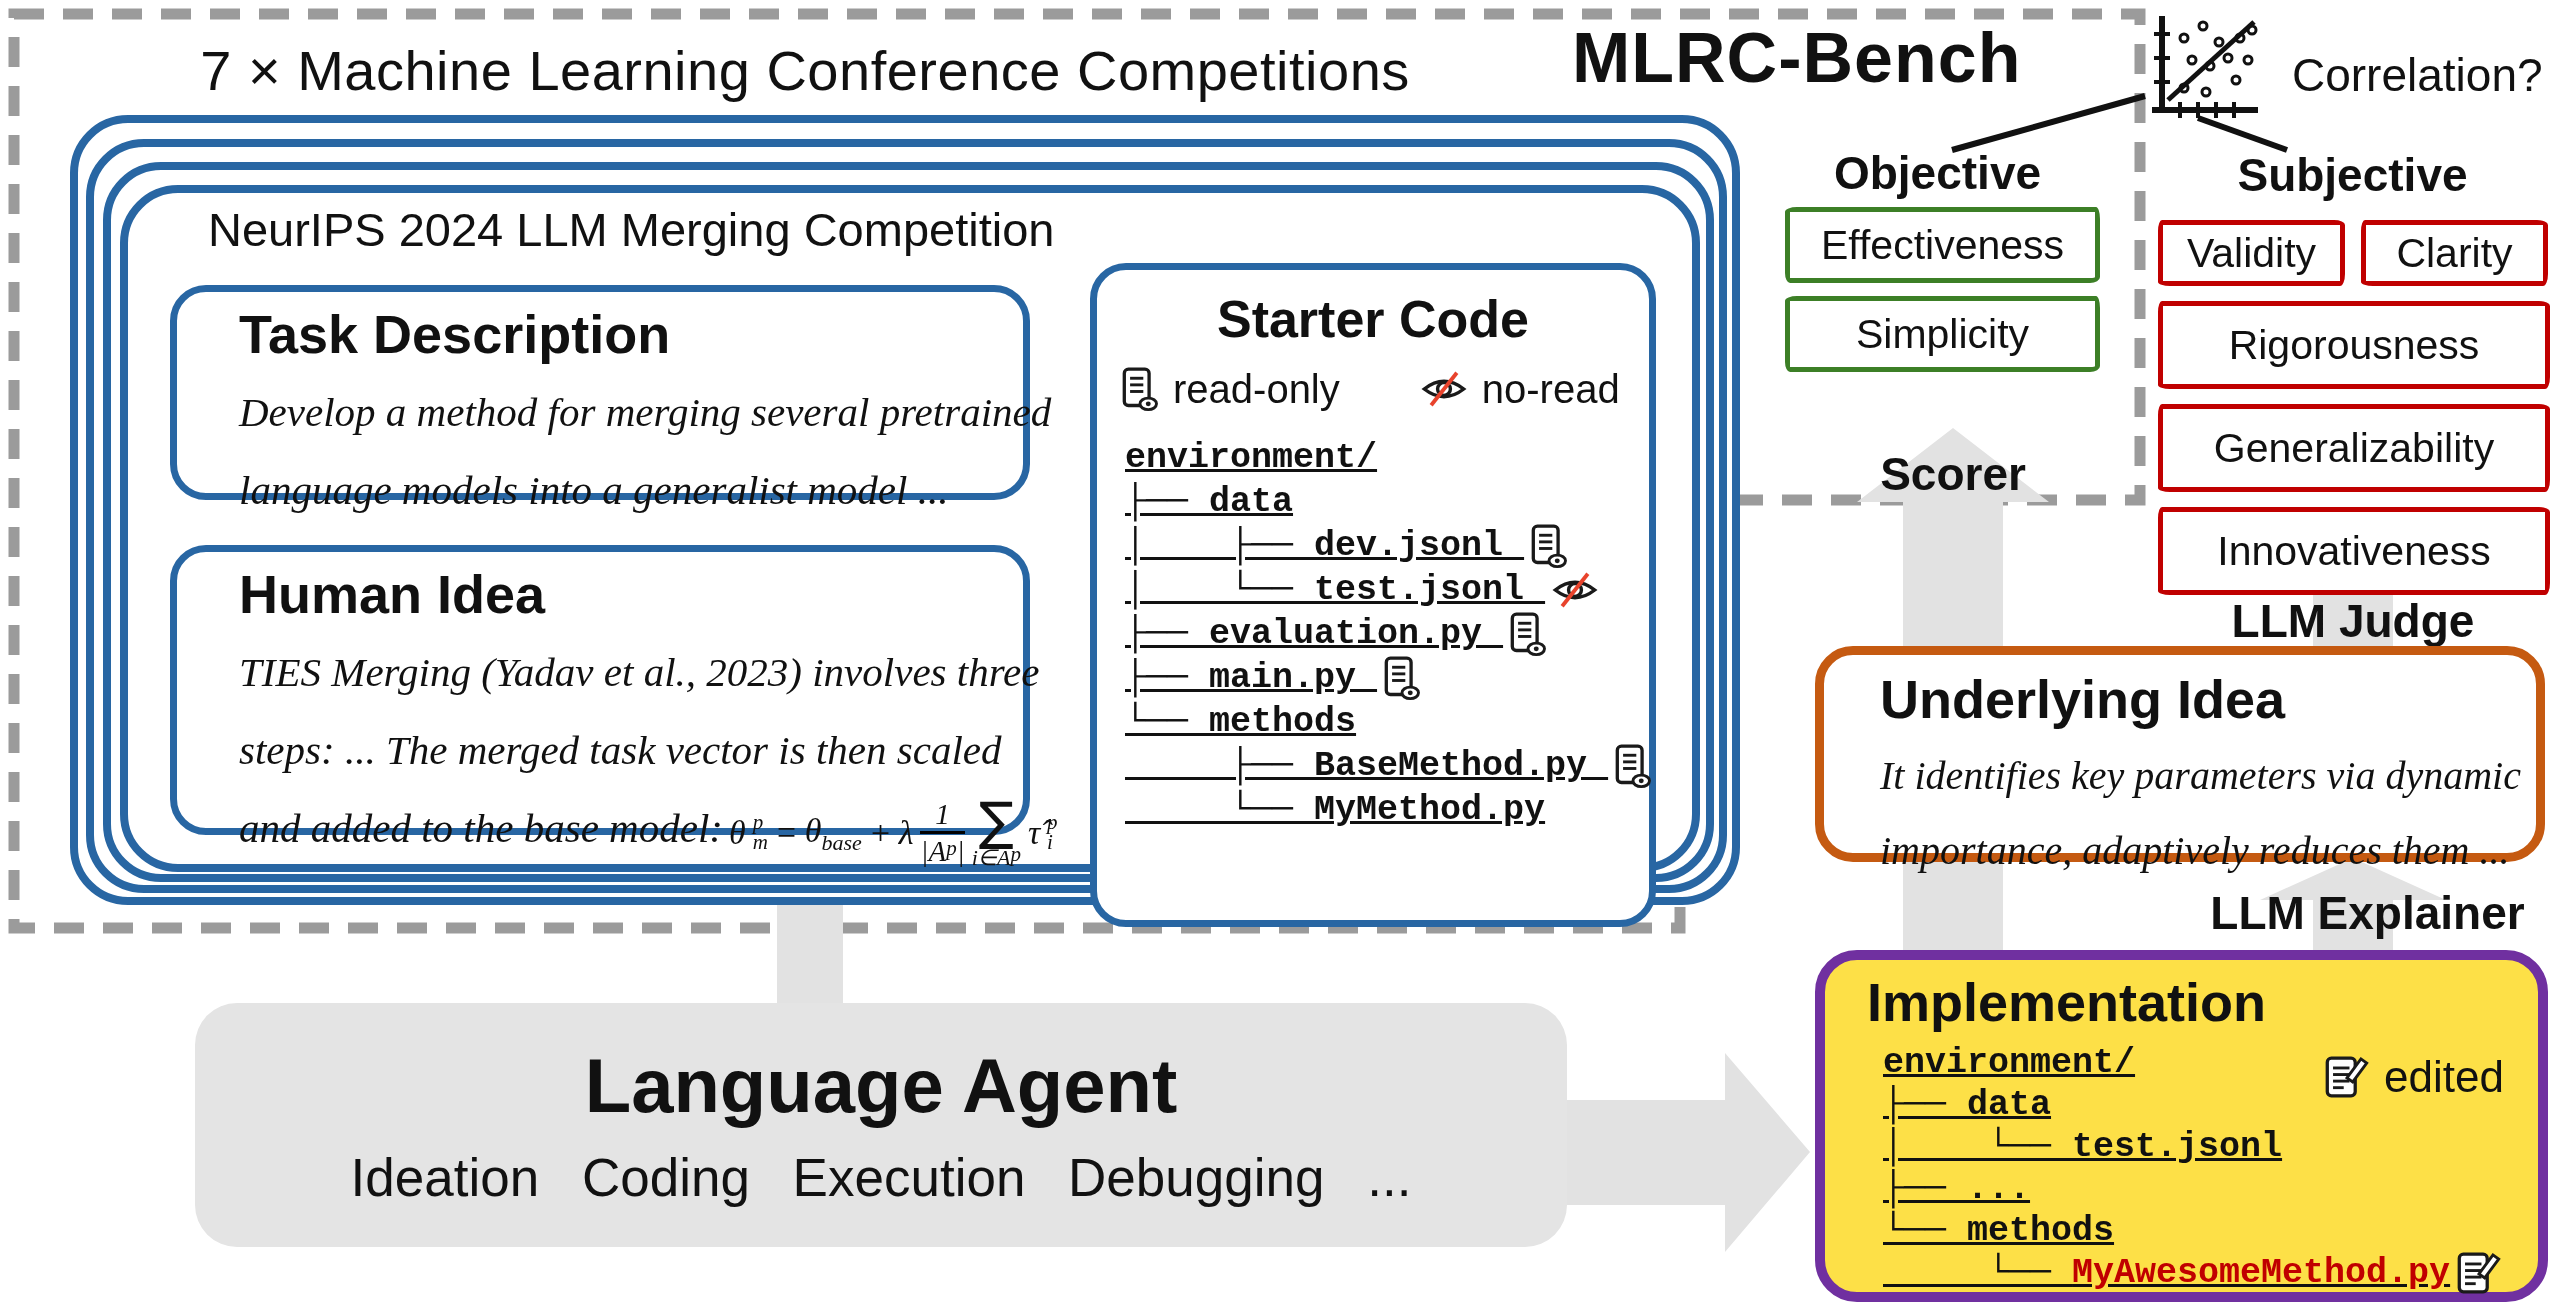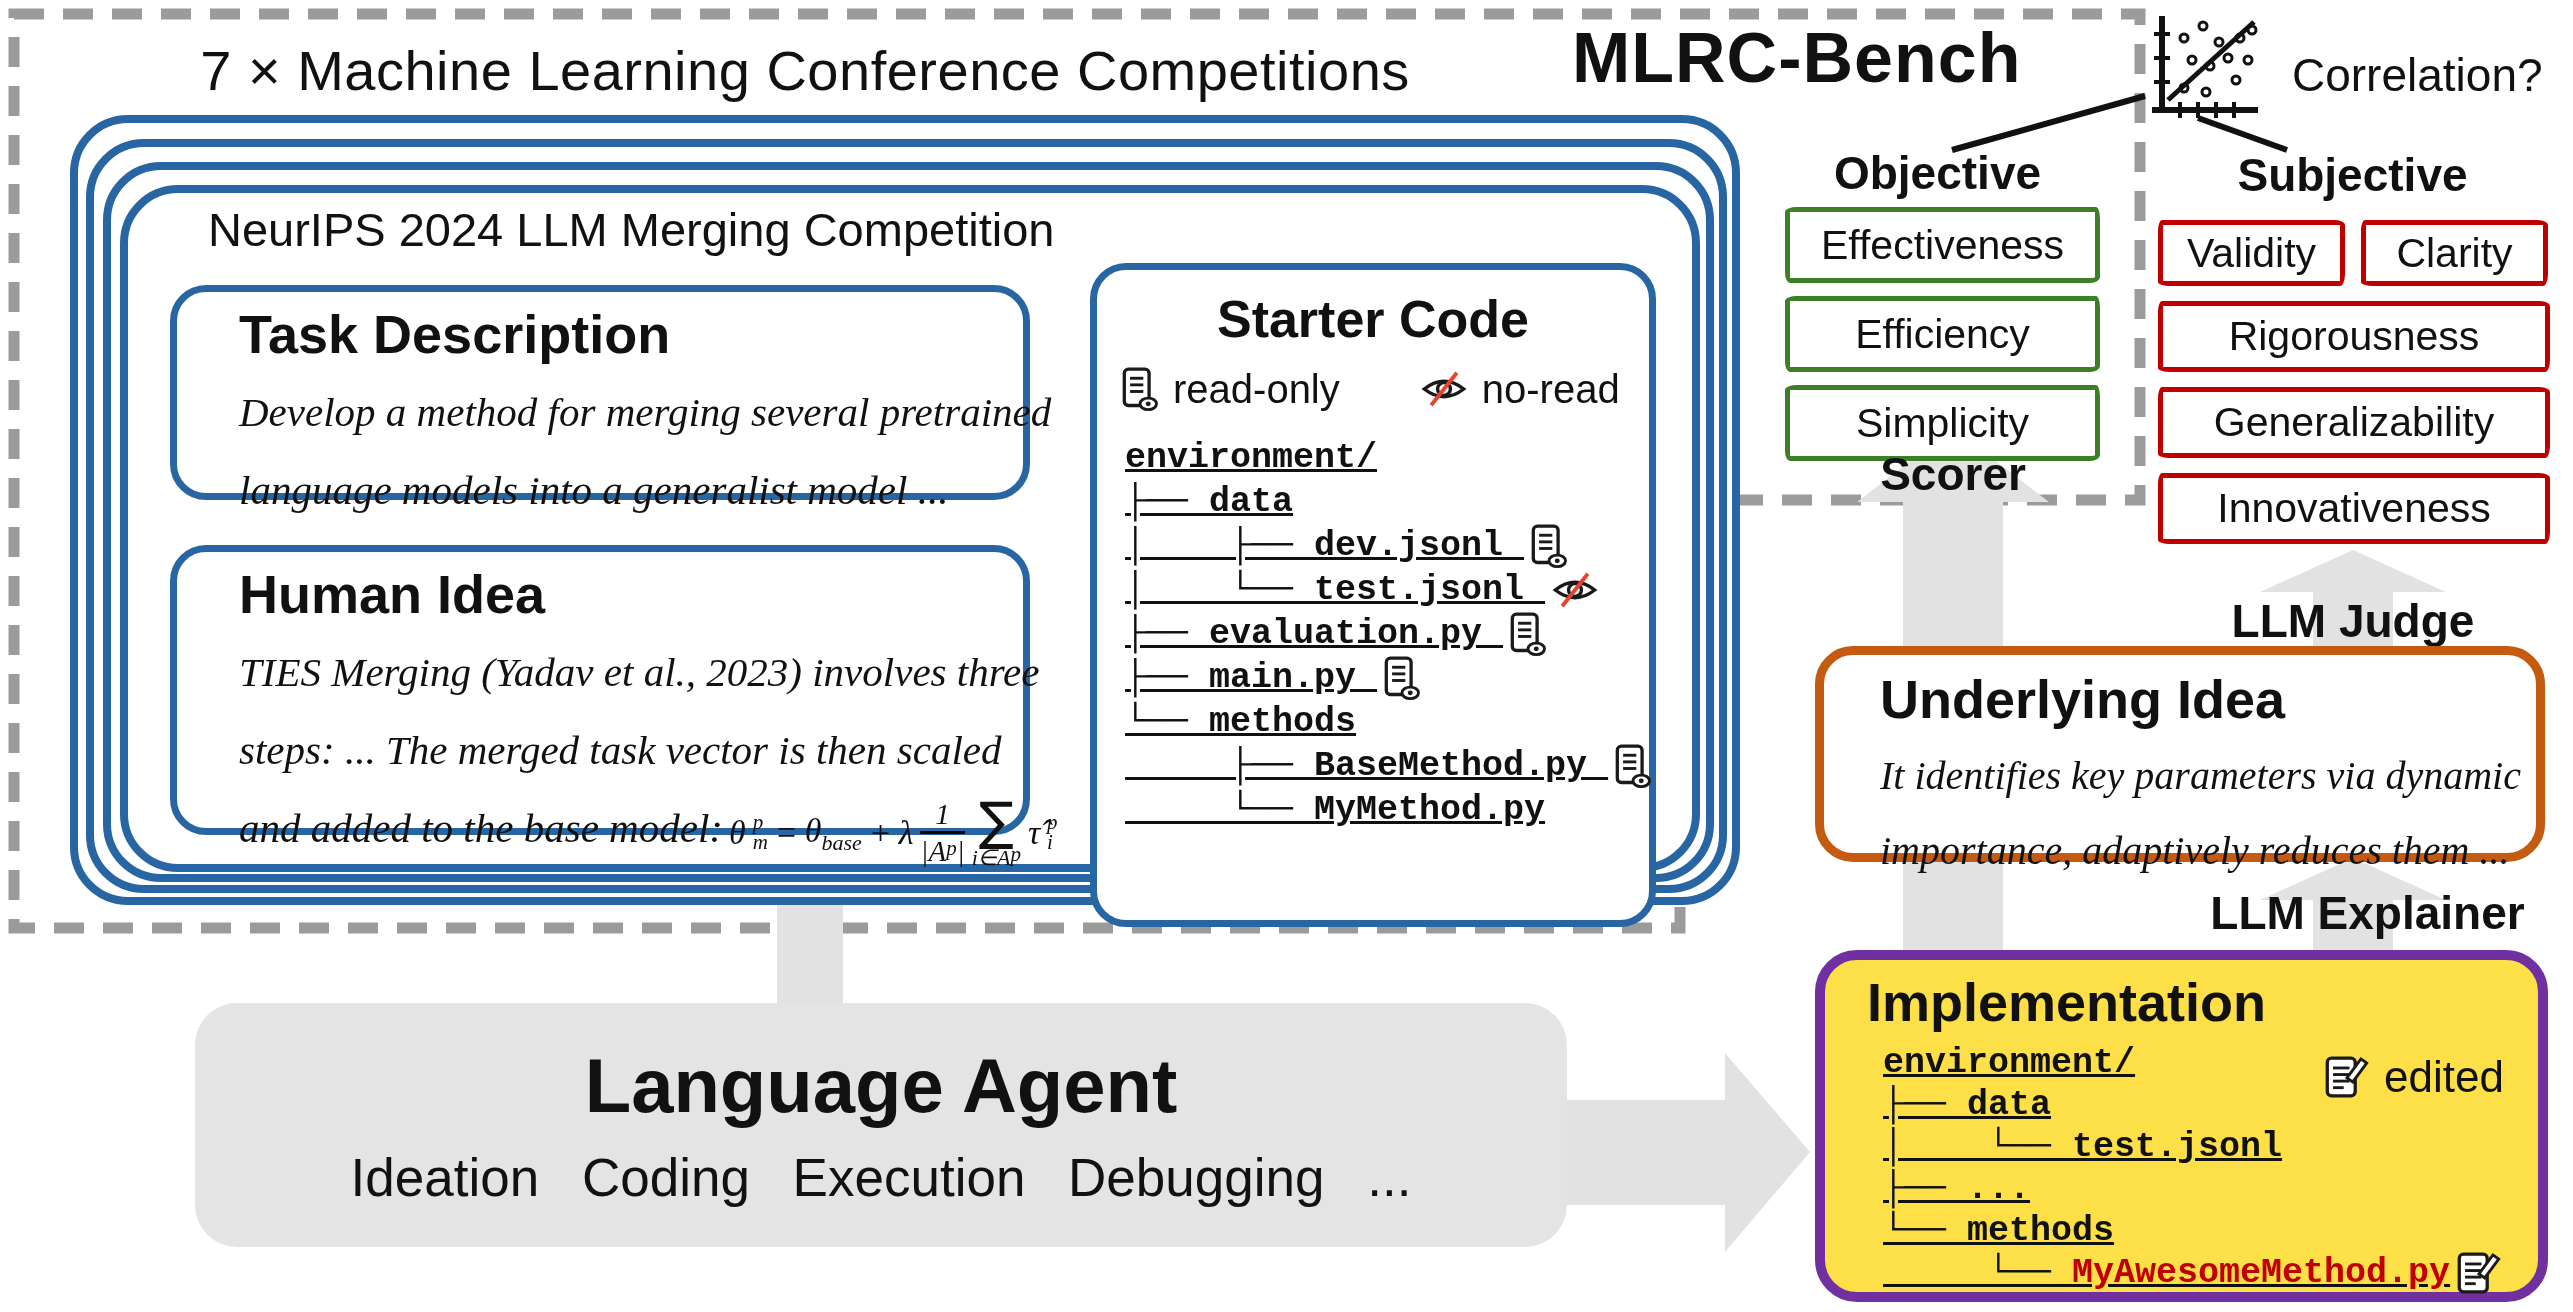--- a/index.html
+++ b/index.html
@@ -58,21 +58,21 @@
   .col-title{font-size:46px;font-weight:bold;text-align:center;}
   #objective-title{left:1800px;top:146px;width:275px;}
   #subjective-title{left:2160px;top:148px;width:385px;}
   #objective-list{left:1785px;top:207px;width:305px;display:flex;flex-direction:column;gap:13px;}
   #subjective-list{left:2158px;top:220px;width:392px;display:flex;flex-wrap:wrap;gap:15px 16px;}
   .metric-box{height:66px;display:flex;align-items:center;justify-content:center;
       font-size:41px;background:#fff;}
   .metric-box.green{border:5px solid #3C7F26;border-radius:12px 4px 10px 5px / 5px 12px 6px 10px;width:100%;}
   .metric-box.red{border:5px solid #C00000;border-radius:4px 11px 5px 12px / 11px 5px 12px 4px;}
   .metric-box.half{width:187px;box-sizing:border-box;}
-  .metric-box.full{width:392px;box-sizing:border-box;height:71px;}
+  .metric-box.full{width:392px;box-sizing:border-box;height:88px;}
 
   .flow-label{font-size:46px;font-weight:bold;text-align:center;}
   #scorer-label{left:1803px;top:447px;width:300px;}
   #judge-label{left:2203px;top:594px;width:300px;}
   #explainer-label{left:2195px;top:886px;width:345px;}
 
   #underlying-box{left:1815px;top:646px;width:730px;height:216px;background:#fff;
       border:9px solid #C55A11;border-radius:38px;padding:14px 0 0 56px;}
   #underlying-box .serif-text{font-size:40px;line-height:1.4;margin-top:8px;}
 
@@ -254,21 +254,20 @@
               <circle cx="33" cy="45" r="3" fill="#1a1a1a"></circle>
             </svg></span></div>
         <div class="tree-row"><span>     └── MyMethod.py</span></div>
       </div>
   </div>
 
   <div class="abs z2 col-title" id="objective-title">Objective</div>
   <div class="abs z2 col-title" id="subjective-title">Subjective</div>
   <div class="abs z2" id="objective-list">
       <div class="metric-box green">Effectiveness</div>
-      <div class="metric-box green">Efficiency</div>
       <div class="metric-box green">Simplicity</div>
     </div>
   <div class="abs z2" id="subjective-list">
       <div class="metric-box red half">Validity</div>
       <div class="metric-box red half">Clarity</div>
       <div class="metric-box red full">Rigorousness</div>
       <div class="metric-box red full">Generalizability</div>
       <div class="metric-box red full">Innovativeness</div>
     </div>
 

